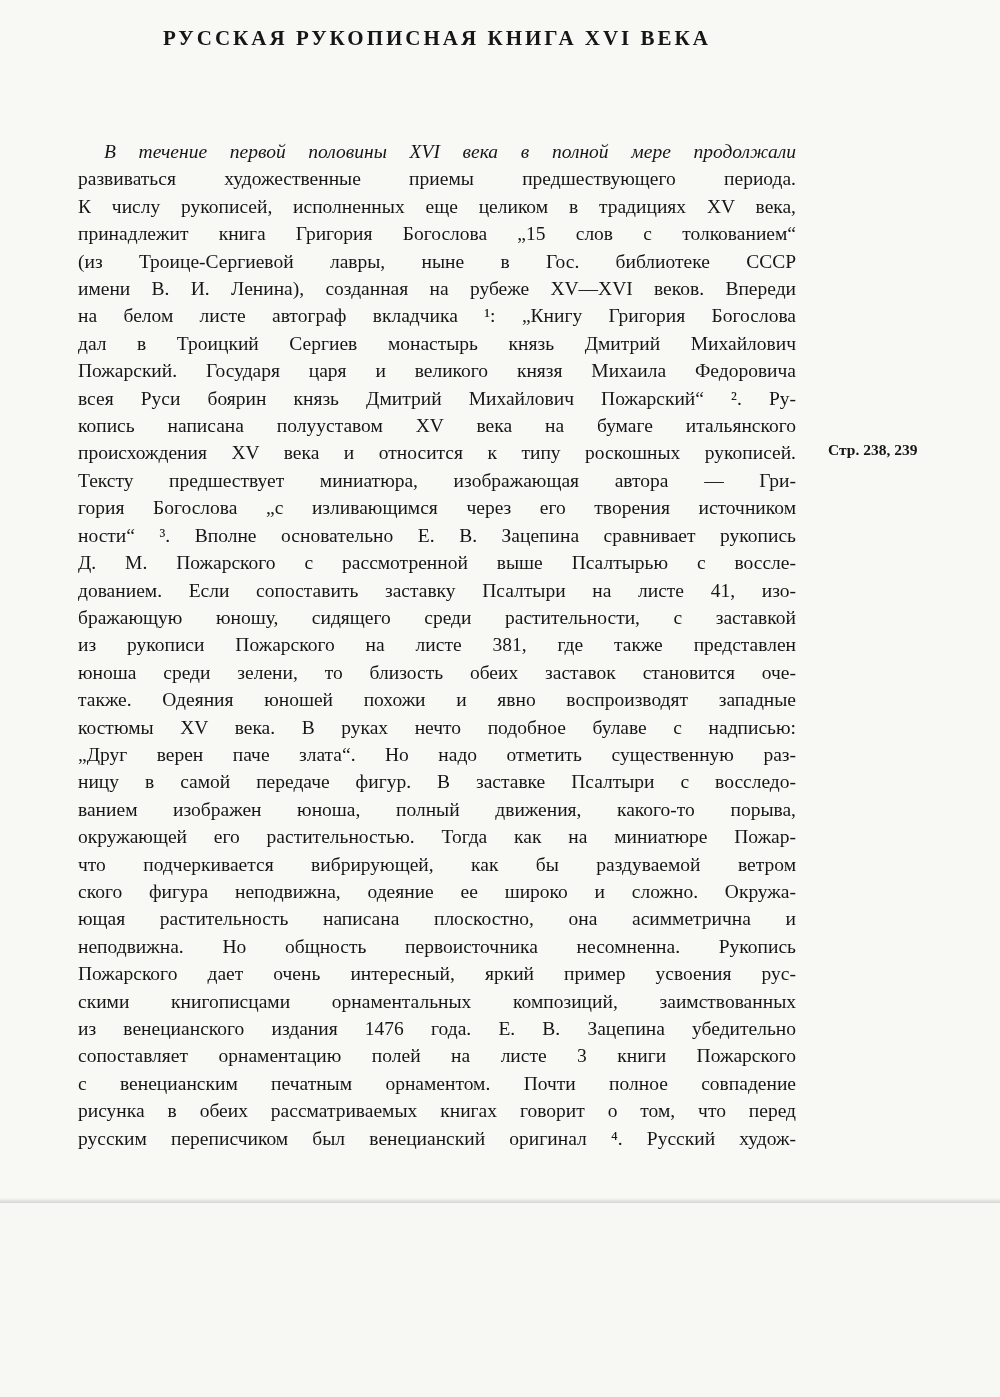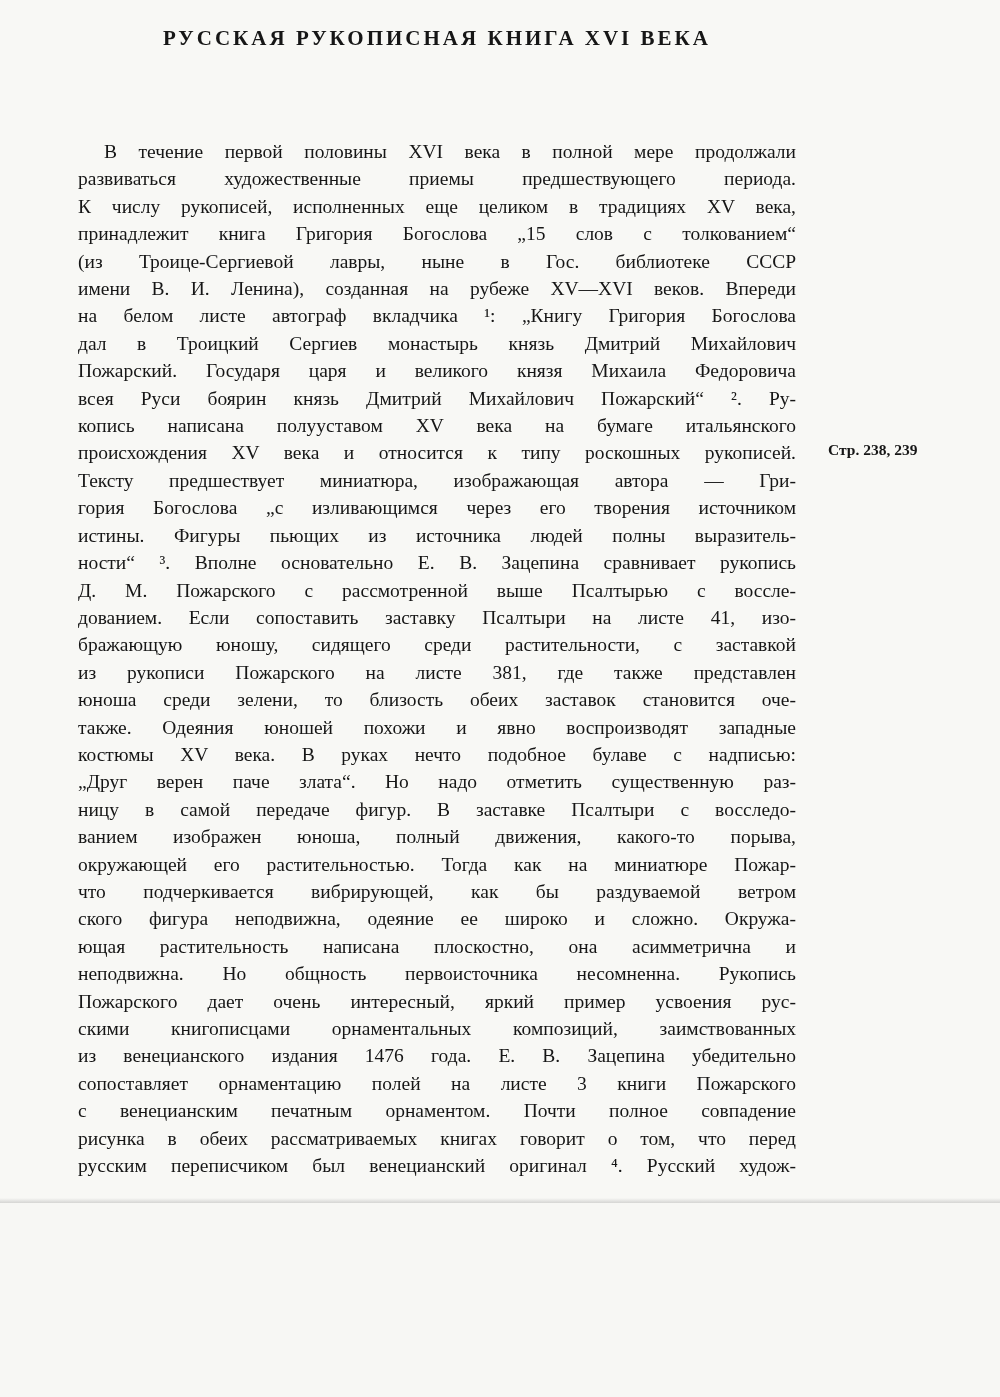--- a/index.html
+++ b/index.html
@@ -35,20 +35,21 @@
     font-size: 19.5px;
     line-height: 27.4px;
   }
   .body-line {
     text-align: justify;
     text-align-last: justify;
     -moz-text-align-last: justify;
   }
   .body-line.indent {
     text-indent: 26px;
+    font-style: italic;
   }
   .margin-note {
     position: absolute;
     top: 441px;
     left: 828px;
     font-size: 15.5px;
     font-weight: 600;
     white-space: nowrap;
   }
   .page-number {
@@ -81,21 +82,20 @@
       <div class="body-line">(из Троице-Сергиевой лавры, ныне в Гос. библиотеке СССР</div>
       <div class="body-line">имени В. И. Ленина), созданная на рубеже XV—XVI веков. Впереди</div>
       <div class="body-line">на белом листе автограф вкладчика ¹: „Книгу Григория Богослова</div>
       <div class="body-line">дал в Троицкий Сергиев монастырь князь Дмитрий Михайлович</div>
       <div class="body-line">Пожарский. Государя царя и великого князя Михаила Федоровича</div>
       <div class="body-line">всея Руси боярин князь Дмитрий Михайлович Пожарский“ ². Ру-</div>
       <div class="body-line">копись написана полууставом XV века на бумаге итальянского</div>
       <div class="body-line">происхождения XV века и относится к типу роскошных рукописей.</div>
       <div class="body-line">Тексту предшествует миниатюра, изображающая автора — Гри-</div>
       <div class="body-line">гория Богослова „с изливающимся через его творения источником</div>
-      <div class="body-line">истины. Фигуры пьющих из источника людей полны выразитель-</div>
       <div class="body-line">ности“ ³. Вполне основательно Е. В. Зацепина сравнивает рукопись</div>
       <div class="body-line">Д. М. Пожарского с рассмотренной выше Псалтырью с воссле-</div>
       <div class="body-line">дованием. Если сопоставить заставку Псалтыри на листе 41, изо-</div>
       <div class="body-line">бражающую юношу, сидящего среди растительности, с заставкой</div>
       <div class="body-line">из рукописи Пожарского на листе 381, где также представлен</div>
       <div class="body-line">юноша среди зелени, то близость обеих заставок становится оче-</div>
       <div class="body-line">также. Одеяния юношей похожи и явно воспроизводят западные</div>
       <div class="body-line">костюмы XV века. В руках нечто подобное булаве с надписью:</div>
       <div class="body-line">„Друг верен паче злата“. Но надо отметить существенную раз-</div>
       <div class="body-line">ницу в самой передаче фигур. В заставке Псалтыри с восследо-</div>

